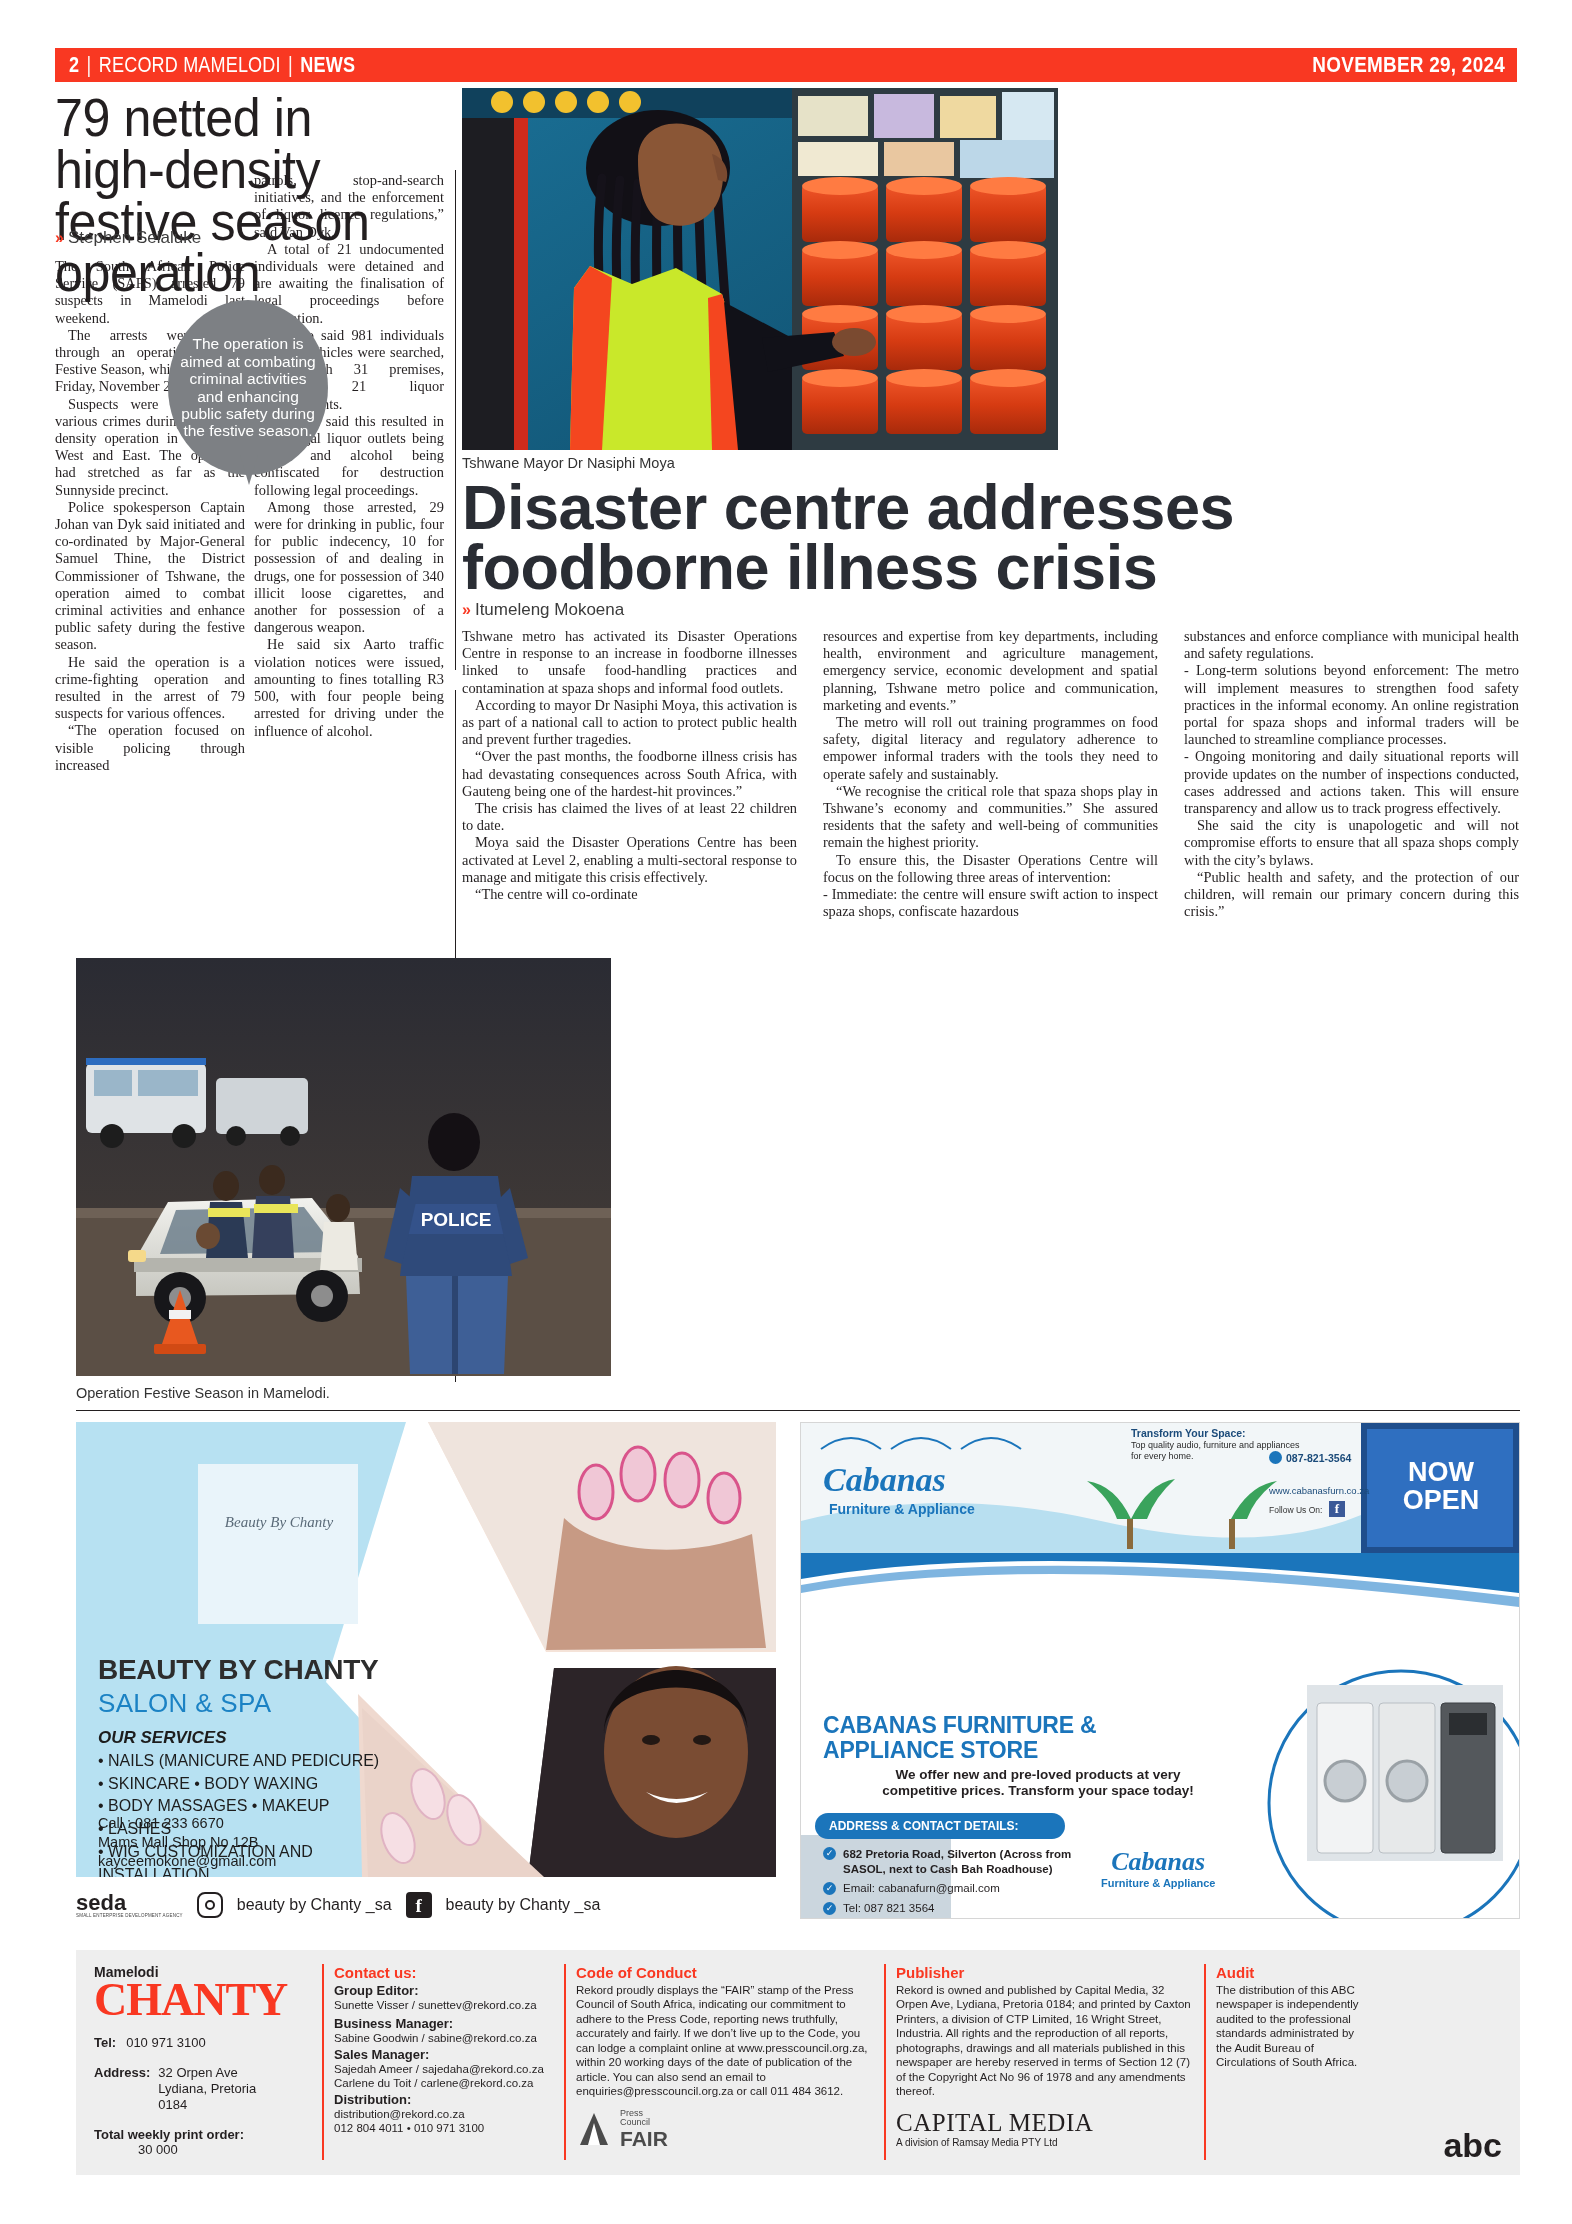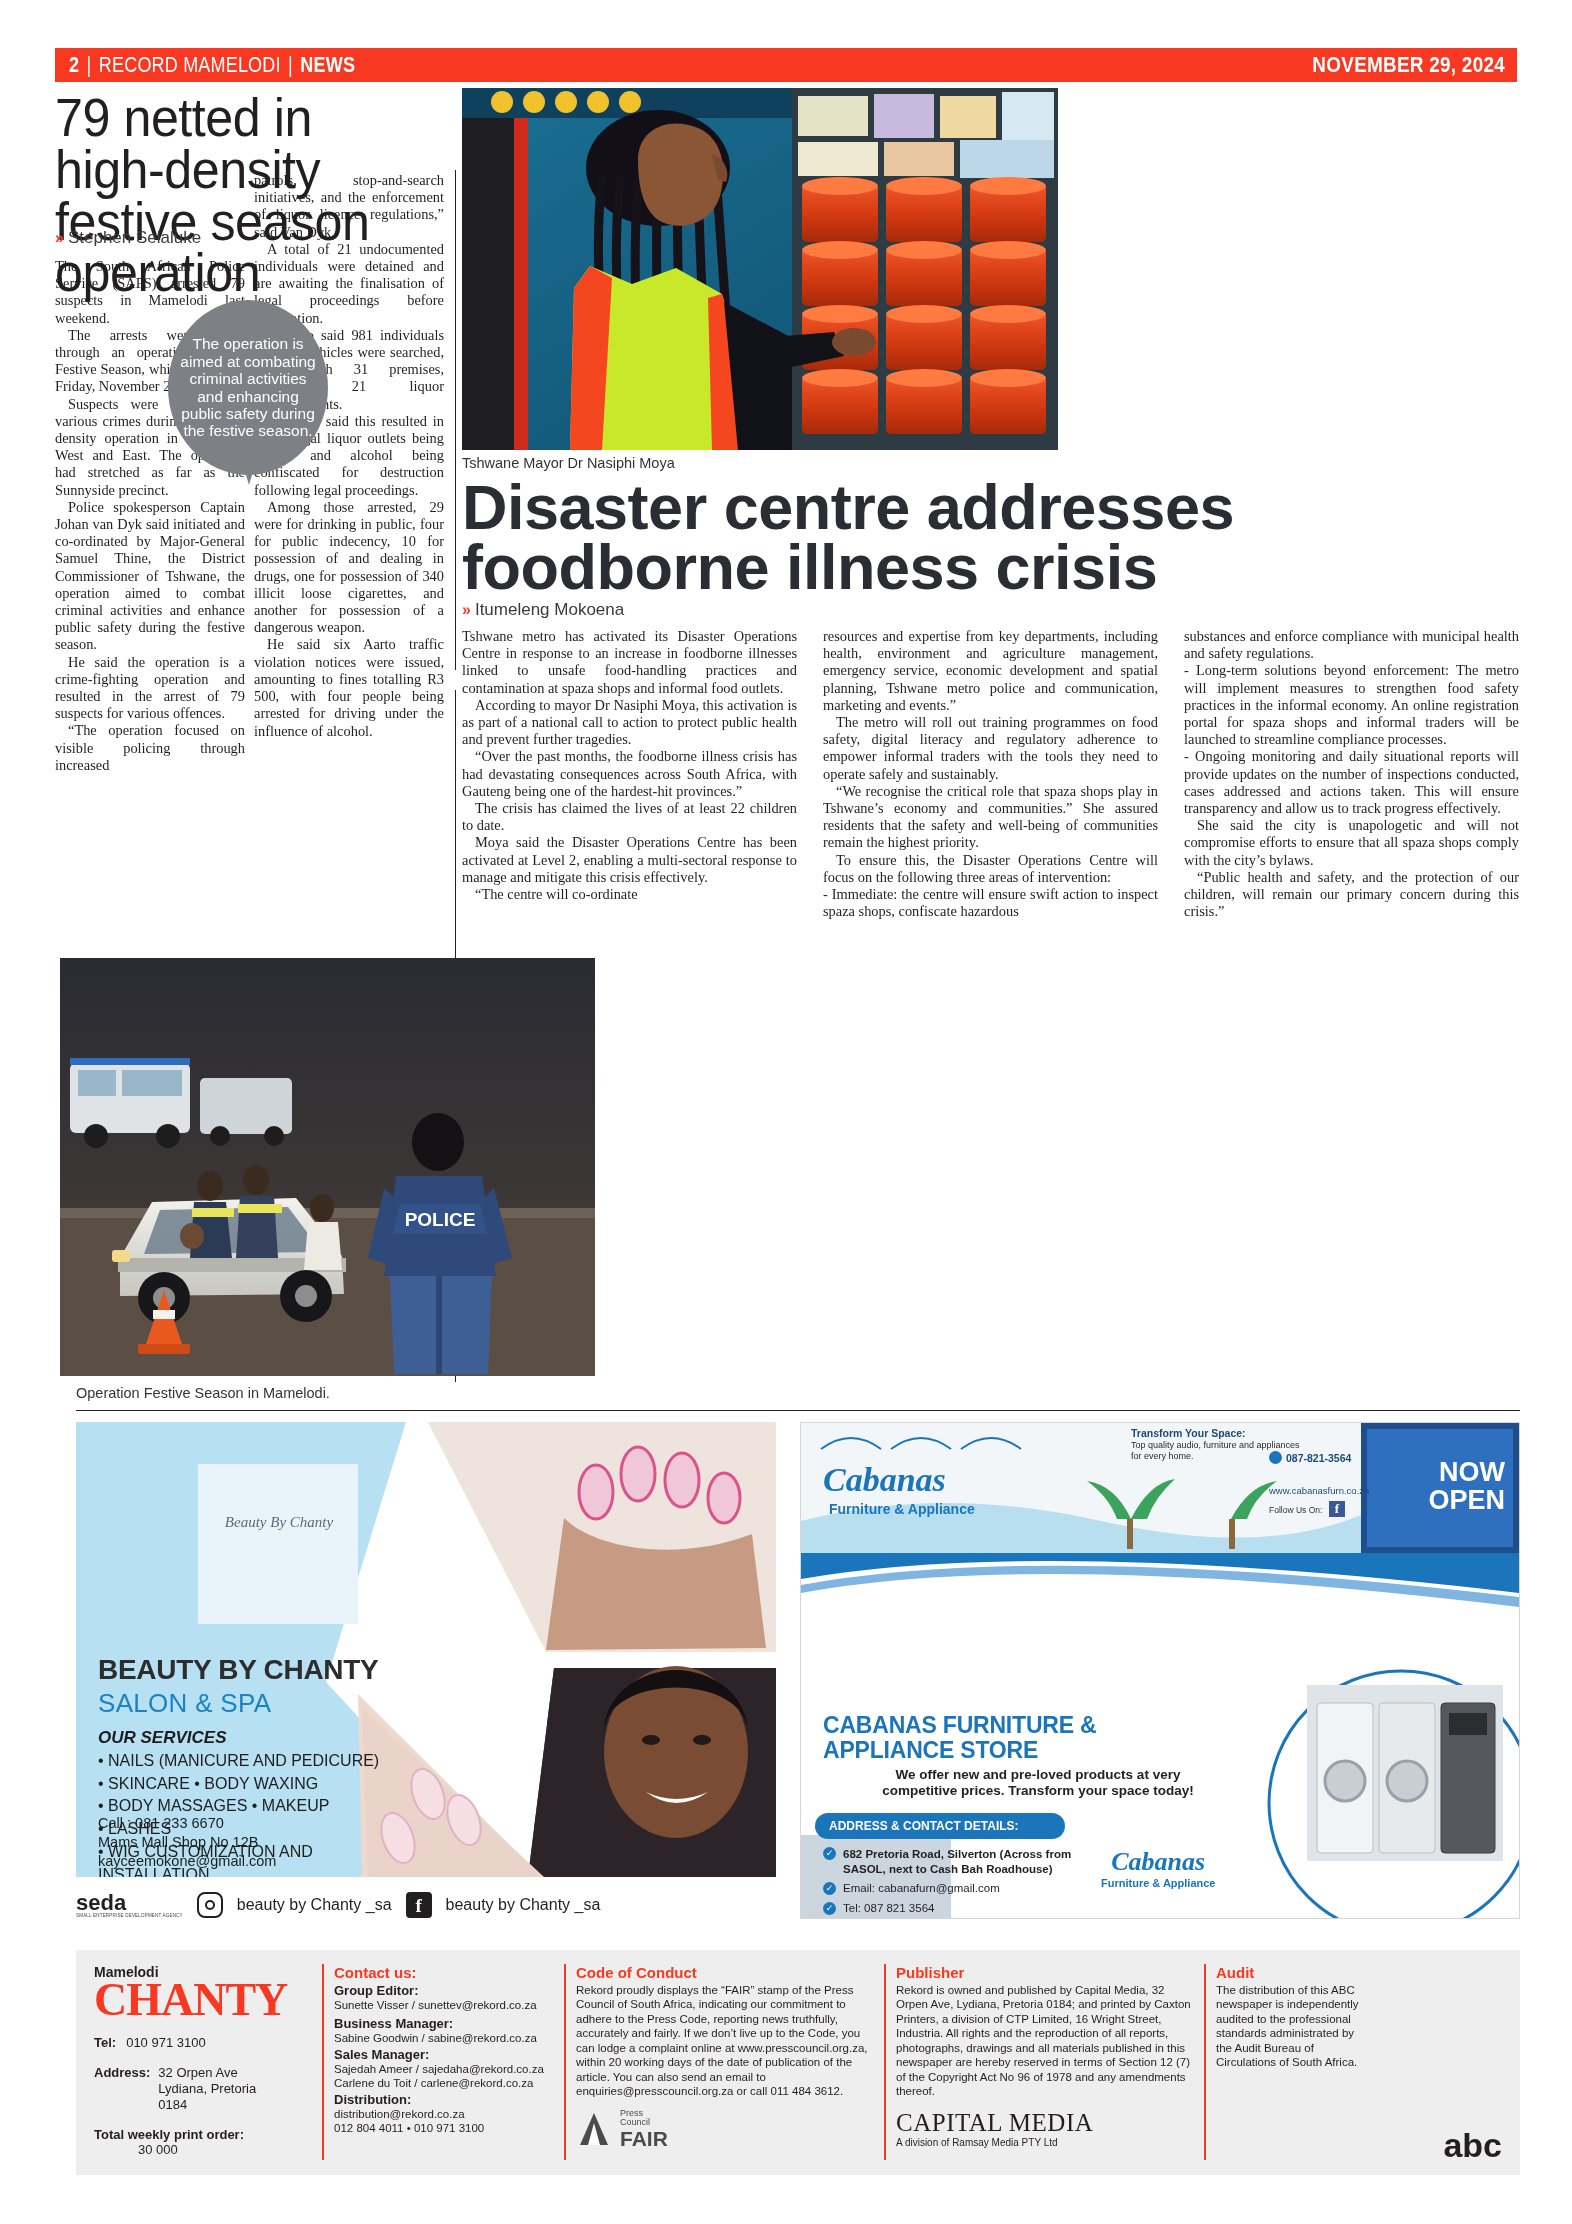--- a/index.html
+++ b/index.html
@@ -108,21 +108,21 @@
   .a2cols .col {
     width:335px; font-family:"Liberation Serif",serif;
     font-size:14.4px; line-height:1.195; text-align:justify;
   }
   .a2cols p { text-indent:13px; }
   .a2cols p.first { text-indent:0; }
   .a2cols p.dash { text-indent:0; }
 
   
   .photo-op {
-    position:absolute; left:60px; top:958px; width:535px; height:418px;
+    position:absolute; left:76px; top:958px; width:535px; height:418px;
     overflow:hidden; background:#2b2b33;
   }
   .cap-op { position:absolute; left:76px; top:1385px; }
 
   .hr-thin { position:absolute; background:#231f20; height:1px; }
 
   
   .ad-beauty {
     position:absolute; left:76px; top:1422px; width:700px; height:455px;
     overflow:hidden; background:#b7e1f2;
@@ -566,21 +566,21 @@
       <div style="position:absolute;left:330px;top:4px;font-size:10.5px;font-weight:bold;color:#1b4b7a;">Transform Your Space:</div>
       <div style="position:absolute;left:330px;top:17px;font-size:9px;color:#2b2b2b;">Top quality audio, furniture and appliances</div>
       <div style="position:absolute;left:330px;top:28px;font-size:9px;color:#2b2b2b;">for every home.</div>
       <div style="position:absolute;left:468px;top:28px;display:flex;align-items:center;gap:4px;">
         <span style="display:inline-block;width:13px;height:13px;border-radius:50%;background:#1b75bb;"></span>
         <span style="font-size:10.5px;font-weight:bold;color:#1b4b7a;">087-821-3564</span>
       </div>
       <div style="position:absolute;left:468px;top:62px;font-size:9.5px;color:#1b4b7a;">www.cabanasfurn.co.za</div>
       <div style="position:absolute;left:468px;top:82px;font-size:8.5px;color:#333;">Follow Us On:</div>
       <span style="position:absolute;left:528px;top:78px;width:16px;height:16px;background:#3b5998;color:#fff;font-family:'Liberation Serif',serif;font-weight:bold;font-size:13px;text-align:center;line-height:16px;">f</span>
-      <div style="position:absolute;left:576px;top:36px;width:128px;text-align:right;font-size:27px;font-weight:bold;color:#fff;line-height:1.02;">NOW OPEN</div>
+      <div style="position:absolute;left:576px;top:36px;width:128px;text-align:center;font-size:27px;font-weight:bold;color:#fff;line-height:1.02;">NOW OPEN</div>
     </div>
 
     <svg width="718" height="366" viewBox="0 0 718 366" preserveAspectRatio="none" style="position:absolute;left:0;top:130px;">
       <rect width="718" height="366" fill="#ffffff"></rect>
       <path d="M0 26 Q240 -16 718 40 L718 0 L0 0 Z" fill="#1b75bb"></path>
       <path d="M0 40 Q240 -4 718 54 L718 44 Q240 -12 0 32 Z" fill="#7fb5e0"></path>
       <circle cx="600" cy="250" r="132" fill="none" stroke="#1b75bb" stroke-width="3"></circle>
 
       <rect x="506" y="132" width="196" height="176" fill="#dfe4e8"></rect>
       <rect x="516" y="150" width="56" height="150" rx="4" fill="#f2f3f4" stroke="#b9bfc4"></rect>

